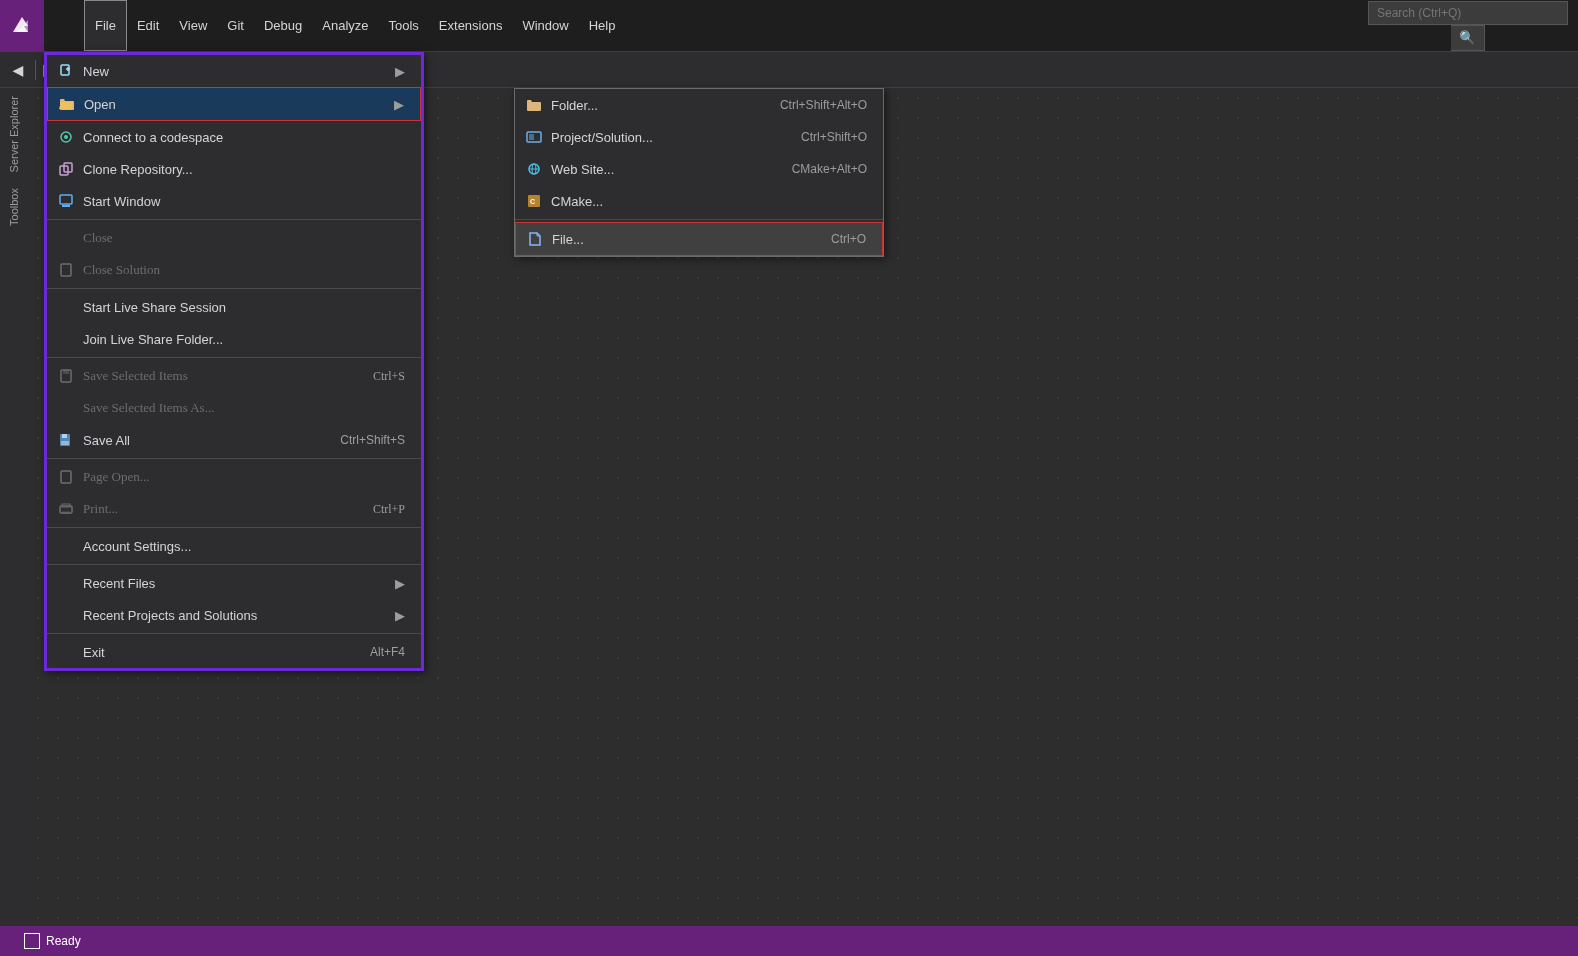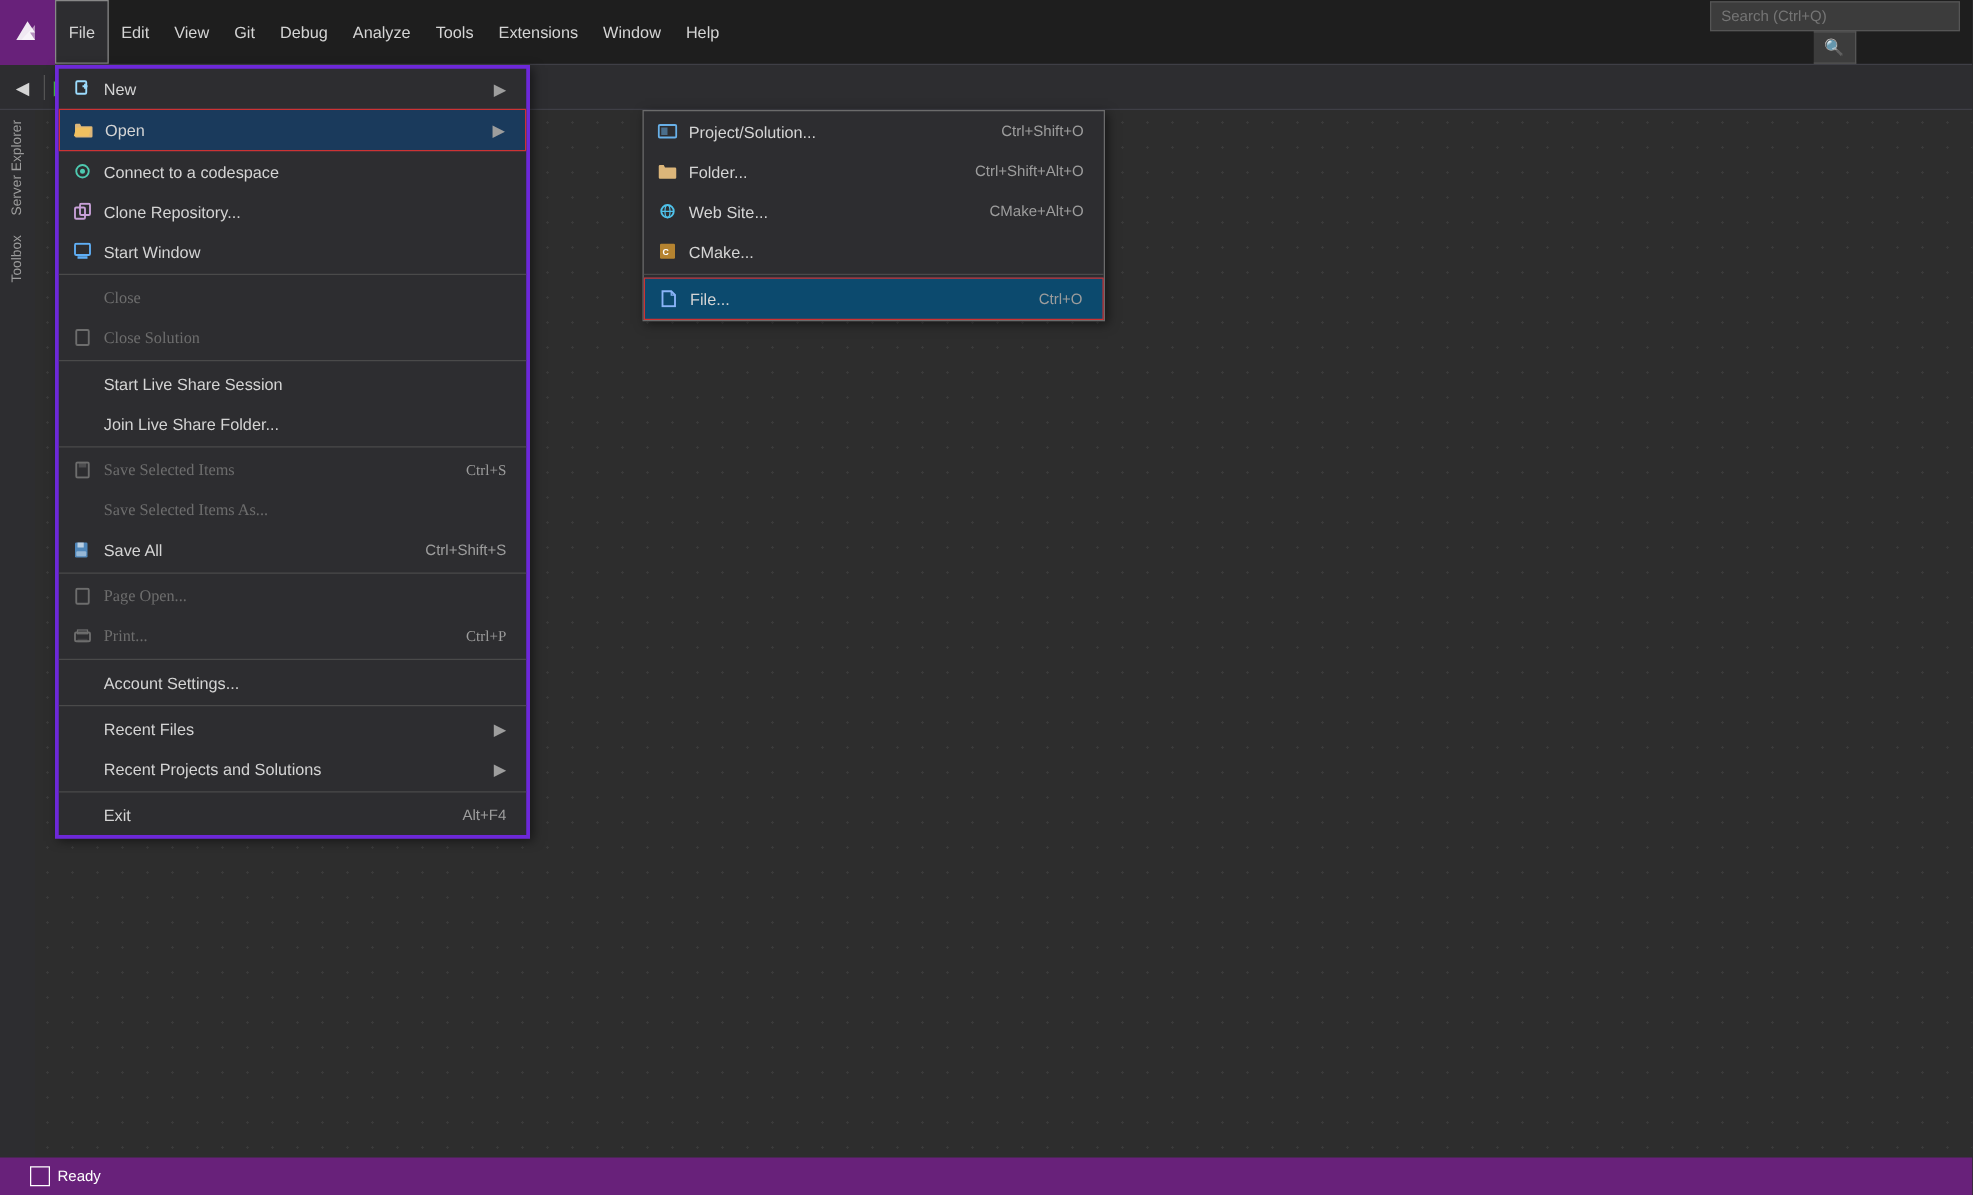--- a/index.html
+++ b/index.html
@@ -33,20 +33,21 @@
       justify-content: center;
       background: #68217a;
       flex-shrink: 0;
     }
 
     .menu-bar {
       display: flex;
       align-items: center;
       height: 100%;
       flex: 1;
+      padding-left: 40px;
     }
 
     .menu-item {
       padding: 0 10px;
       height: 100%;
       display: flex;
       align-items: center;
       cursor: pointer;
       color: #d4d4d4;
       font-size: 13px;
@@ -515,36 +516,36 @@
     <span class="item-label">Exit</span>
     <span class="item-shortcut">Alt+F4</span>
   </div>
 </div>
 
 <div class="open-submenu">
 
   <div class="dropdown-item">
     <div class="item-icon">
       <svg width="16" height="14" viewBox="0 0 16 14">
+        <path d="M1 3 Q1 2 2 2 L5 2 L6 4 L14 4 Q15 4 15 5 L15 12 Q15 13 14 13 L2 13 Q1 13 1 12Z" fill="#dcb67a"></path>
+      </svg>
+    </div>
+    <span class="item-label">Folder...</span>
+    <span class="item-shortcut">Ctrl+Shift+Alt+O</span>
+  </div>
+
+  <div class="dropdown-item">
+    <div class="item-icon">
+      <svg width="16" height="14" viewBox="0 0 16 14">
         <rect x="1" y="2" width="14" height="10" rx="1" fill="none" stroke="#68b0e8" stroke-width="1.5"></rect>
         <rect x="3" y="4" width="5" height="6" fill="#68b0e8" opacity="0.5"></rect>
       </svg>
     </div>
     <span class="item-label">Project/Solution...</span>
     <span class="item-shortcut">Ctrl+Shift+O</span>
-  </div>
-
-  <div class="dropdown-item">
-    <div class="item-icon">
-      <svg width="16" height="14" viewBox="0 0 16 14">
-        <path d="M1 3 Q1 2 2 2 L5 2 L6 4 L14 4 Q15 4 15 5 L15 12 Q15 13 14 13 L2 13 Q1 13 1 12Z" fill="#dcb67a"></path>
-      </svg>
-    </div>
-    <span class="item-label">Folder...</span>
-    <span class="item-shortcut">Ctrl+Shift+Alt+O</span>
   </div>
 
   <div class="dropdown-item">
     <div class="item-icon">
       <svg width="14" height="14" viewBox="0 0 14 14">
         <circle cx="7" cy="7" r="5" fill="none" stroke="#4fc1e9" stroke-width="1.5"></circle>
         <ellipse cx="7" cy="7" rx="2" ry="5" fill="none" stroke="#4fc1e9" stroke-width="1"></ellipse>
         <line x1="2" y1="7" x2="12" y2="7" stroke="#4fc1e9" stroke-width="1"></line>
       </svg>
     </div>
@@ -557,21 +558,21 @@
       <svg width="14" height="14" viewBox="0 0 14 14">
         <rect x="1" y="1" width="12" height="12" rx="1" fill="#f0a830" opacity="0.7"></rect>
         <text x="3" y="10" font-size="7" fill="white" font-weight="bold">C</text>
       </svg>
     </div>
     <span class="item-label">CMake...</span>
   </div>
 
   <div class="dropdown-separator"></div>
 
-  <div class="dropdown-item" style="background:#0c4a6e; border: 1px solid #cc3333;">
+  <div class="dropdown-item" style="background:#404040; border: 1px solid #cc3333;">
     <div class="item-icon">
       <svg width="14" height="14" viewBox="0 0 14 14">
         <path d="M2 1 L9 1 L12 4 L12 13 L2 13 Z" fill="none" stroke="#8ab4f8" stroke-width="1.5"></path>
         <path d="M9 1 L9 4 L12 4" fill="none" stroke="#8ab4f8" stroke-width="1"></path>
       </svg>
     </div>
     <span class="item-label">File...</span>
     <span class="item-shortcut">Ctrl+O</span>
   </div>
 </div>

